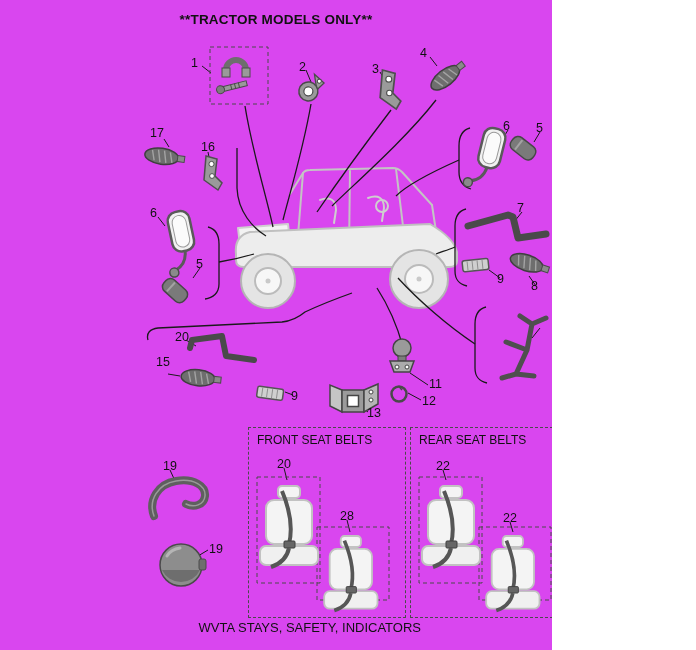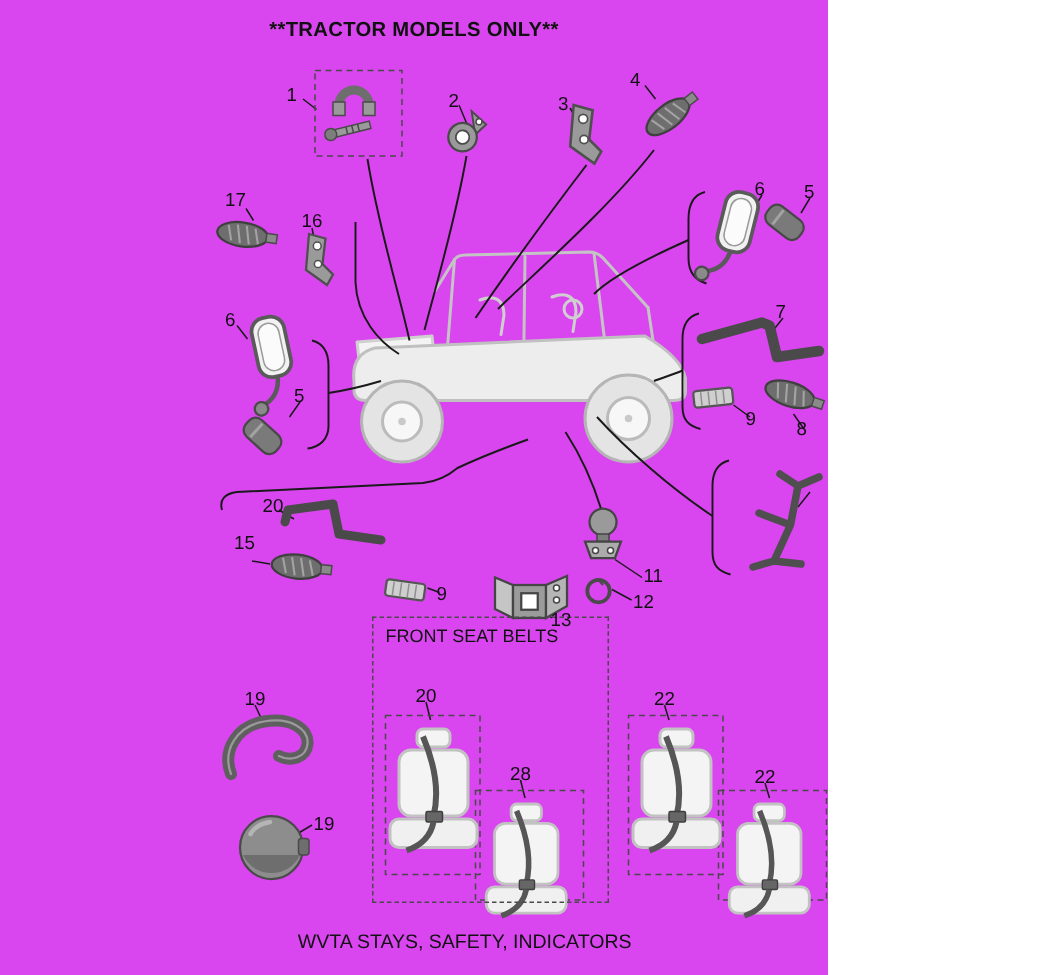--- a/index.html
+++ b/index.html
@@ -6,21 +6,21 @@
   #page{position:relative;width:552px;height:650px;background:#d946ef;overflow:hidden;
         font-family:"Liberation Sans", sans-serif;color:#111;}
   #diagram-svg{position:absolute;left:0;top:0;}
   .txt{position:absolute;white-space:nowrap;}
   #title{left:0;right:0;top:12px;text-align:center;font-size:13.5px;font-weight:700;letter-spacing:.2px;}
   #footer{right:131px;top:620px;font-size:13px;}
   .co{position:absolute;font-size:12.5px;color:#111;}
   .box{position:absolute;border:1px dashed #4a4a4a;}
   .box-label{position:absolute;left:8px;top:5px;font-size:12px;color:#111;}
   #protection-box{left:135px;top:427px;width:103px;height:189px;}
-  #front-belts-box{left:248px;top:411px;width:156px;height:189px;}
+  #front-belts-box{left:248px;top:427px;width:156px;height:189px;}
   #rear-belts-box{left:410px;top:427px;width:156px;height:189px;}
 </style>
 </head>
 <body>
 
 <div id="page">
 
   <svg id="diagram-svg" width="696" height="650" viewBox="0 0 696 650">
     <defs>
       <g id="indicator">
@@ -212,20 +212,23 @@
     <use href="#seat" transform="translate(326,536) scale(0.92)"></use>
     <use href="#seat" transform="translate(424,486)"></use>
     <use href="#seat" transform="translate(488,536) scale(0.92)"></use>
   </svg>
 
   <div id="title" class="txt">**TRACTOR MODELS ONLY**</div>
 
   <div id="front-belts-box" class="box">
     <span class="box-label">FRONT SEAT BELTS</span>
   </div>
+  <div id="rear-belts-box" class="box">
+    <span class="box-label">REAR SEAT BELTS</span>
+  </div>
 
   <span class="co" style="left:191px;top:56px">1</span>
   <span class="co" style="left:299px;top:60px">2</span>
   <span class="co" style="left:372px;top:62px">3</span>
   <span class="co" style="left:420px;top:46px">4</span>
   <span class="co" style="left:150px;top:126px">17</span>
   <span class="co" style="left:201px;top:140px">16</span>
   <span class="co" style="left:503px;top:119px">6</span>
   <span class="co" style="left:536px;top:121px">5</span>
   <span class="co" style="left:150px;top:206px">6</span>

